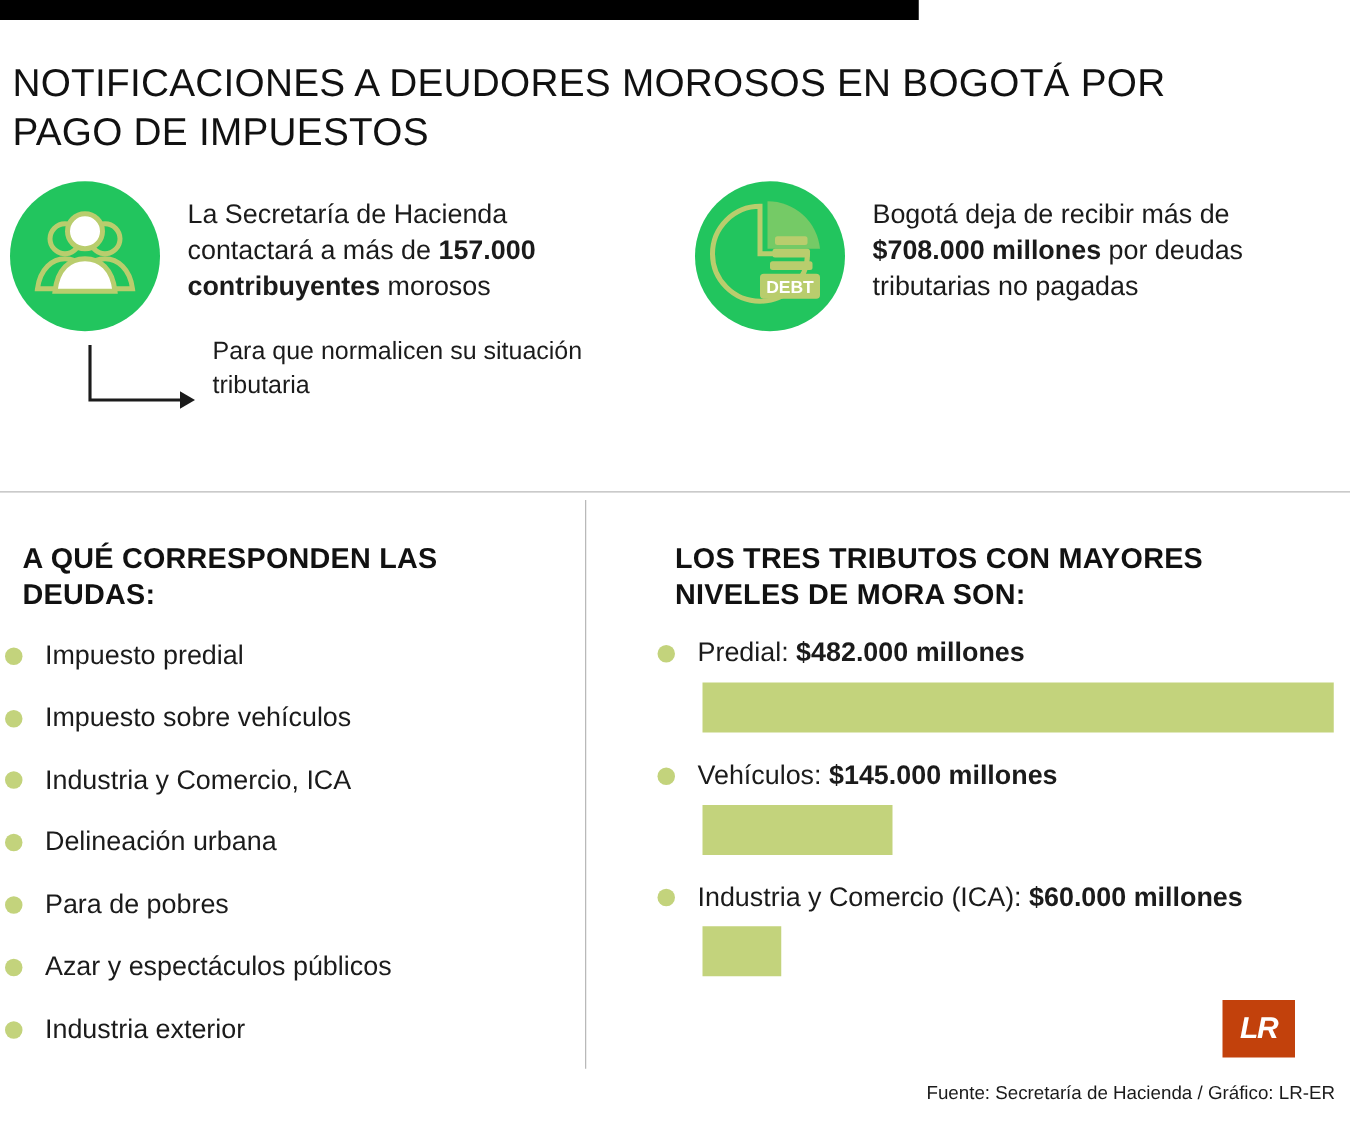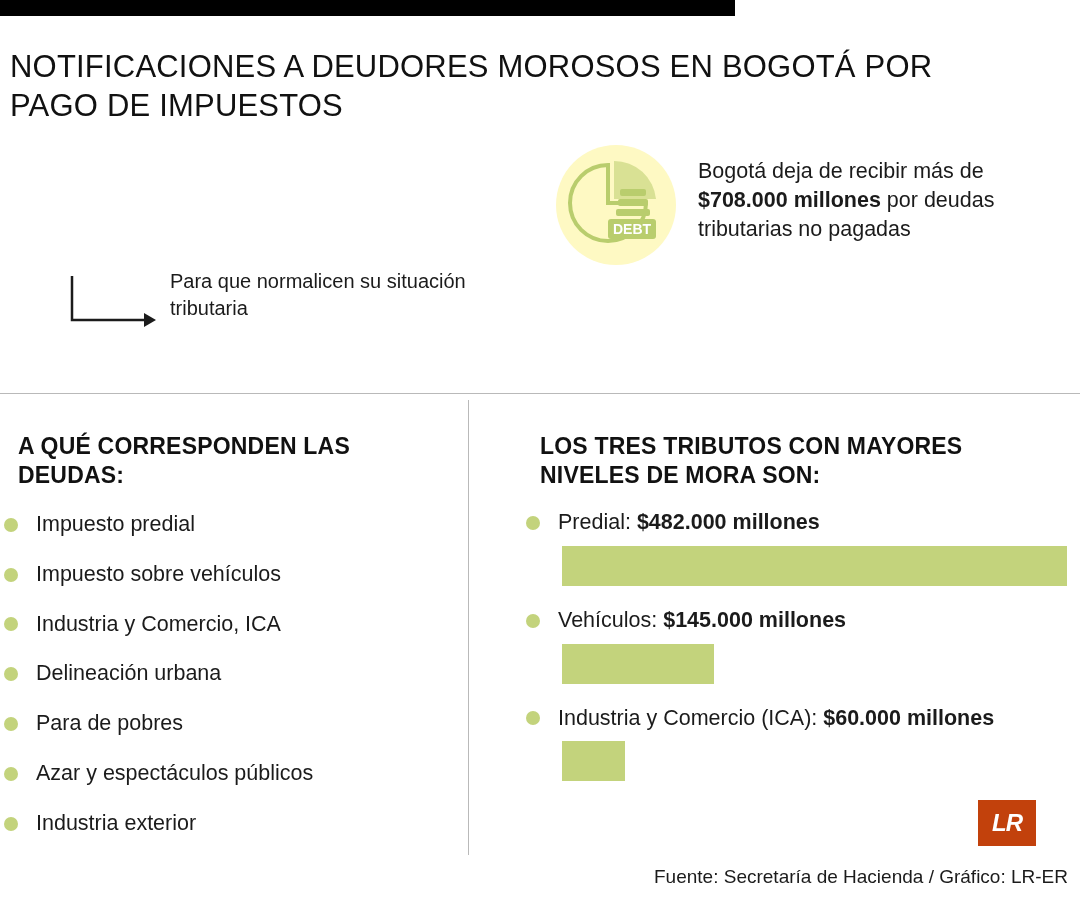--- a/index.html
+++ b/index.html
@@ -53,21 +53,21 @@
     display: flex;
     align-items: flex-start;
   }
   .fact-a { left: 8px; top: 5px; width: 500px; }
   .fact-b { left: 556px; top: 5px; width: 510px; }
 
   .fact-icon {
     width: 120px;
     height: 120px;
     border-radius: 50%;
-    background: #fef9c3;
+    background: #22c55e;
     flex: 0 0 120px;
     position: relative;
   }
   .fact-text {
     margin-left: 22px;
     font-size: 21.5px;
     line-height: 1.34;
     padding-top: 12px;
     color: #1b1b1b;
   }
@@ -173,21 +173,21 @@
   .bar-fill {
     height: 40px;
     background: #c3d37c;
   }
 
   
   .source {
     position: absolute;
     right: 12px;
     top: 866px;
-    font-size: 19px;
+    font-size: 15px;
     color: #1b1b1b;
     text-align: right;
   }
 
   
   .lr-logo {
     position: absolute;
     left: 978px;
     top: 800px;
     width: 58px;
@@ -205,20 +205,35 @@
 </style>
 </head>
 <body>
 
 <div class="top-bar"></div>
 
 <h1 class="headline">NOTIFICACIONES A DEUDORES MOROSOS EN BOGOTÁ POR PAGO DE IMPUESTOS</h1>
 
 <div class="facts">
 
+  <div class="fact fact-a">
+    <div class="fact-icon">
+      <svg width="120" height="120" viewBox="0 0 120 120" aria-hidden="true">
+        <circle cx="44" cy="46" r="12" fill="none" stroke="#b9cd6d" stroke-width="4"></circle>
+        <circle cx="76" cy="46" r="12" fill="none" stroke="#b9cd6d" stroke-width="4"></circle>
+        <circle cx="60" cy="40" r="14" fill="#ffffff" stroke="#b9cd6d" stroke-width="4"></circle>
+        <path d="M22 86c2-16 12-24 22-24s20 8 22 24z" fill="none" stroke="#b9cd6d" stroke-width="4"></path>
+        <path d="M54 86c2-16 12-24 22-24s20 8 22 24z" fill="none" stroke="#b9cd6d" stroke-width="4"></path>
+        <path d="M36 88c2-18 12-26 24-26s22 8 24 26z" fill="#ffffff" stroke="#b9cd6d" stroke-width="4"></path>
+      </svg>
+    </div>
+    <div class="fact-text">
+      <span>La Secretaría de Hacienda contactará a más de </span><b>157.000 contribuyentes</b><span> morosos</span>
+    </div>
+  </div>
 
   <div class="arrow-note">
     <svg class="arrow-svg" width="96" height="60">
       <path d="M2 0 V44 H78" fill="none" stroke="#1b1b1b" stroke-width="2.5"></path>
       <path d="M74 37 L86 44 L74 51 Z" fill="#1b1b1b"></path>
     </svg>
     <div class="arrow-text">Para que normalicen su situación tributaria</div>
   </div>
 
   <div class="fact fact-b">

